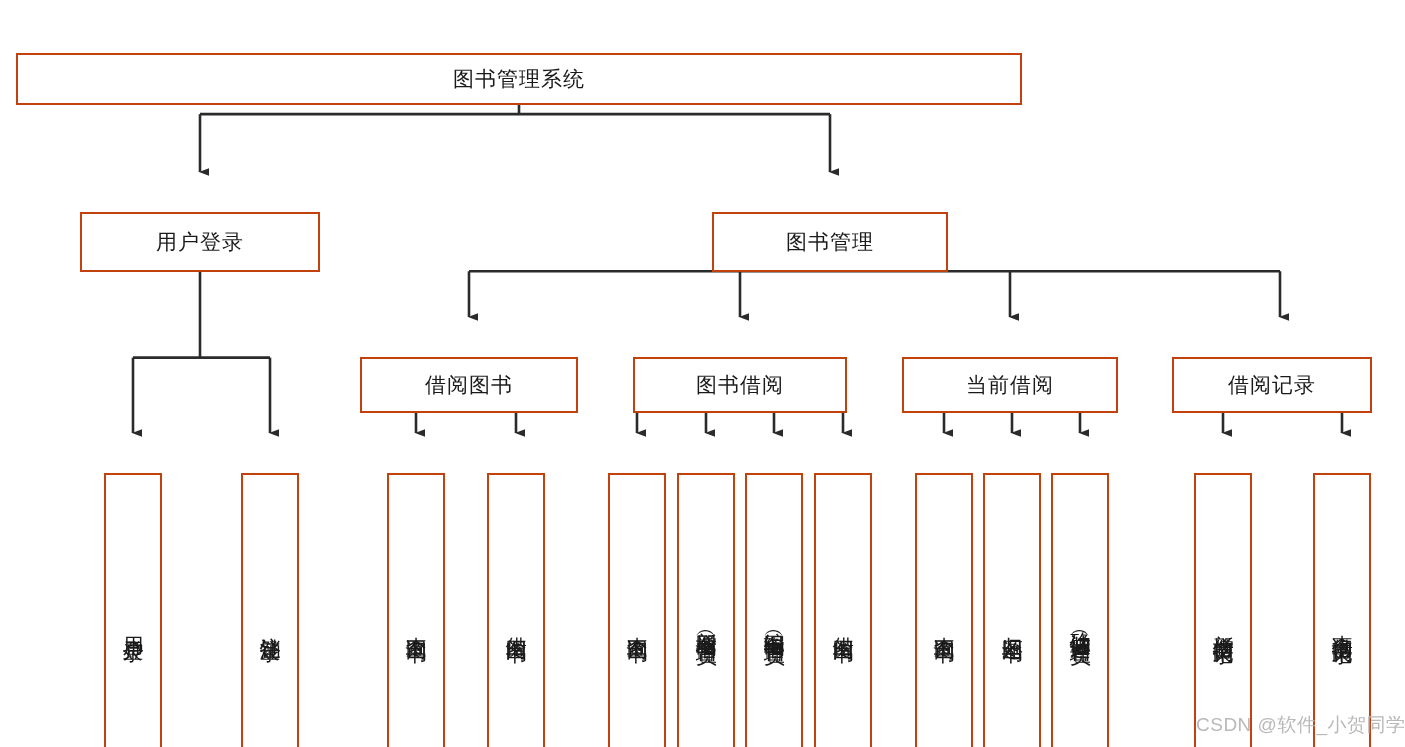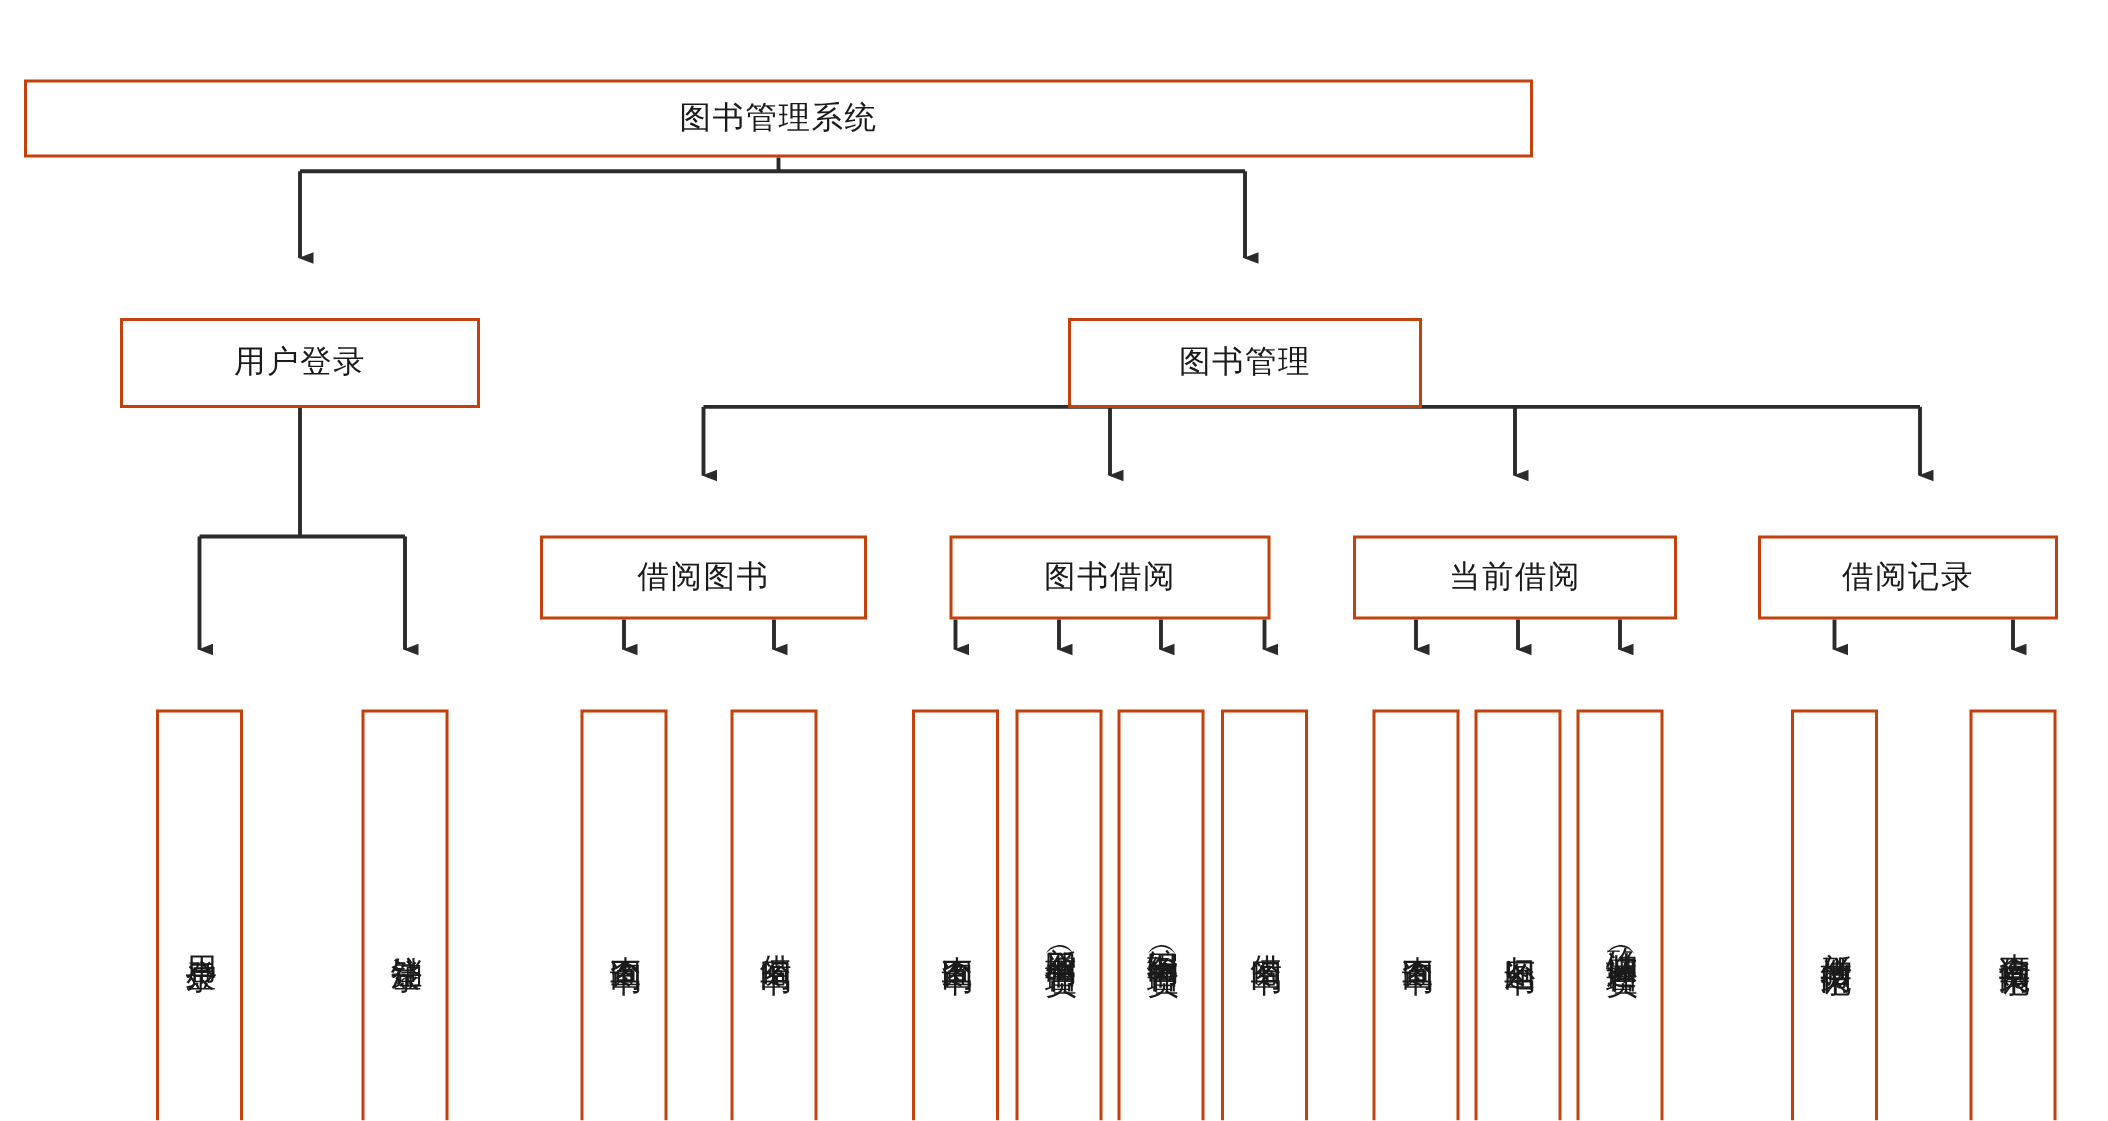--- a/index.html
+++ b/index.html
@@ -172,14 +172,15 @@
         <span class="nlabel">确认归还（管理员）</span>
       </div>
       <div class="node vert" style="left: 1194px; top: 434px; width: 58px; height: 301px;">
         <span class="nlabel">新增借阅记录</span>
       </div>
       <div class="node vert" style="left: 1313px; top: 434px; width: 58px; height: 301px;">
         <span class="nlabel">查询借阅记录</span>
       </div>
     </div>
 
+  <div class="watermark" style="left:1196px; top:712px;">CSDN @软件_小贺同学</div>
 
 </div>
 
 </body></html>

